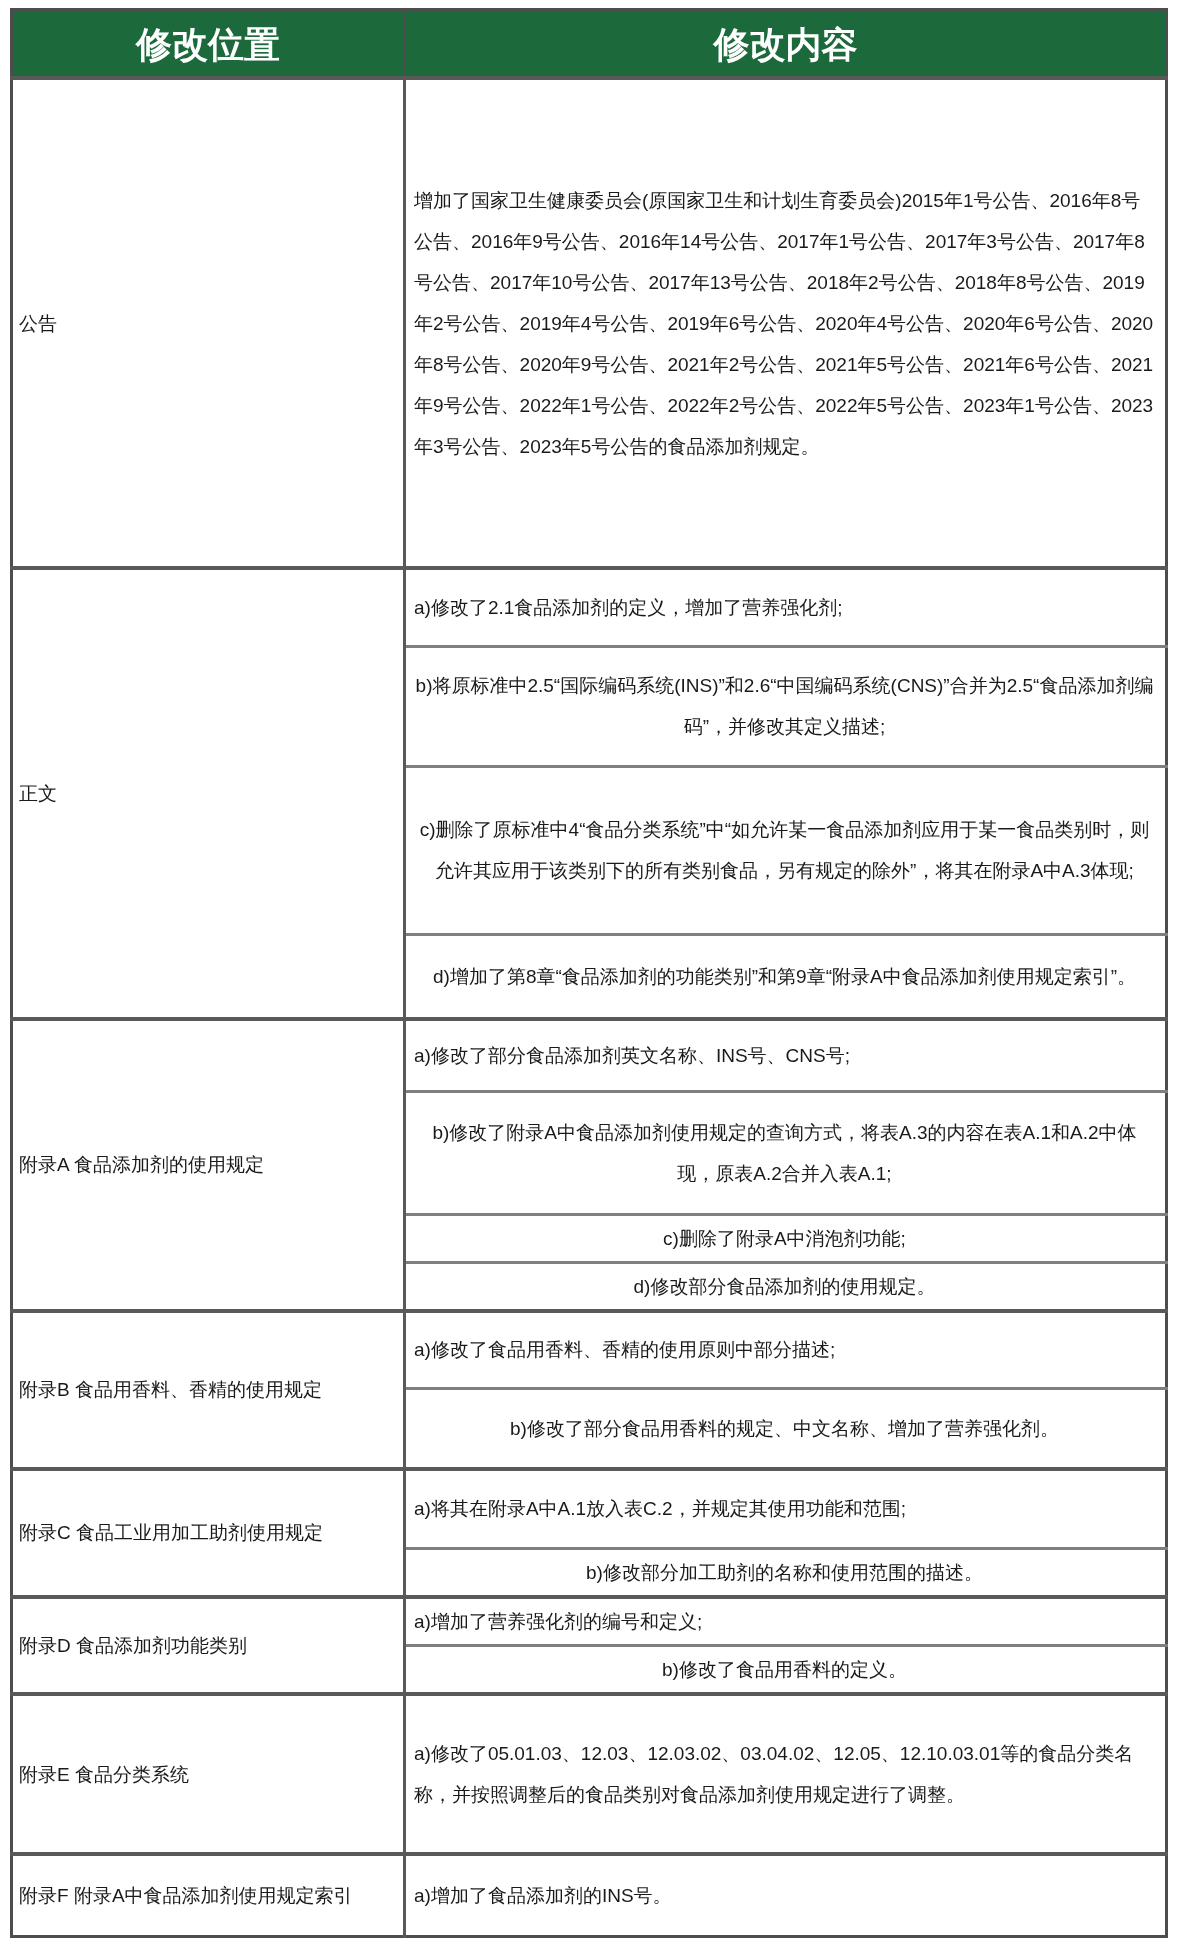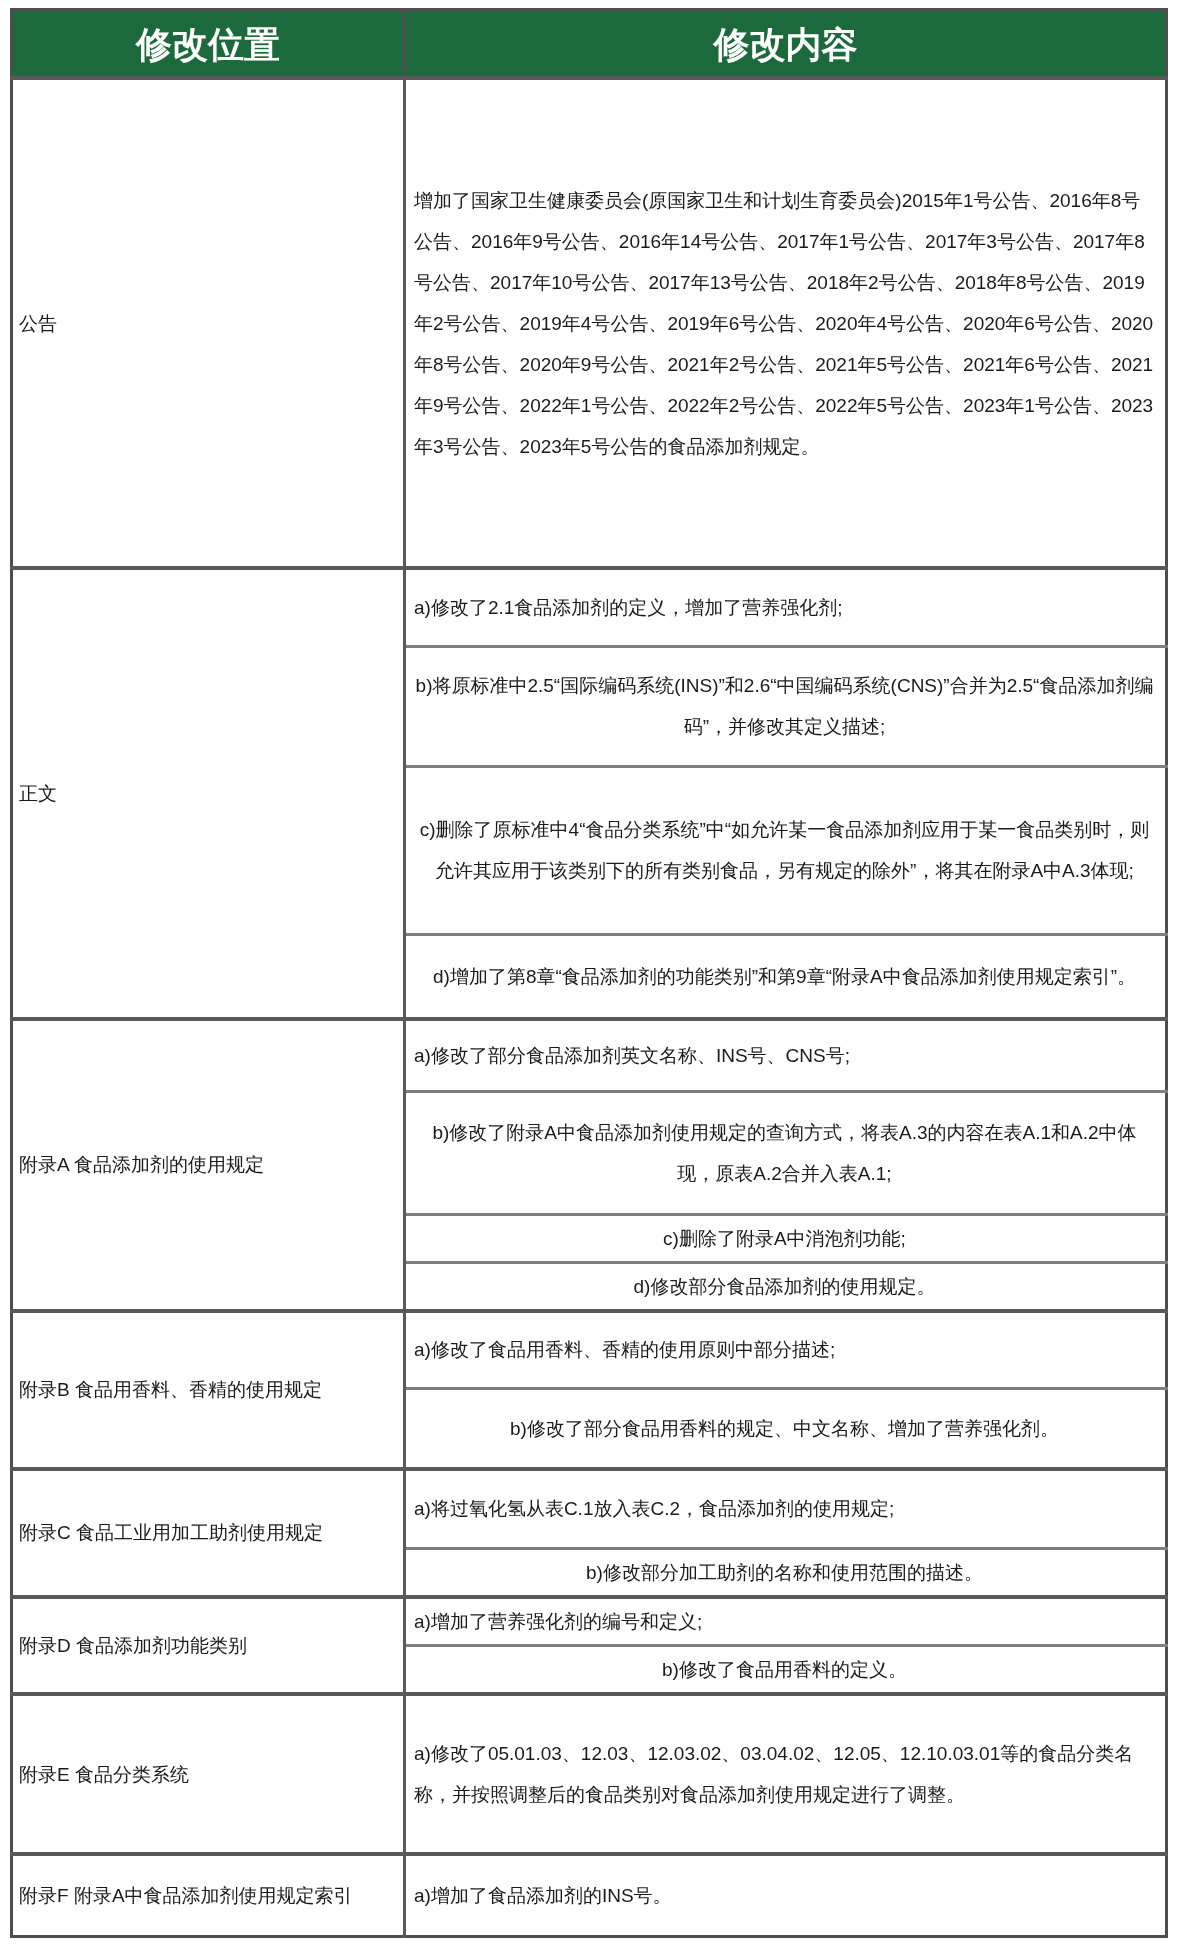--- a/index.html
+++ b/index.html
@@ -113,21 +113,21 @@
       <tr class="major" style="height:78px;">
         <td class="loc left-align" rowspan="2">附录B 食品用香料、香精的使用规定</td>
         <td class="content">a)修改了食品用香料、香精的使用原则中部分描述;</td>
       </tr>
       <tr class="sub" style="height:80px;">
         <td class="content">b)修改了部分食品用香料的规定、中文名称、增加了营养强化剂。</td>
       </tr>
 
       <tr class="major" style="height:80px;">
         <td class="loc left-align" rowspan="2">附录C 食品工业用加工助剂使用规定</td>
-        <td class="content">a)将过氧化氢从表C.1放入表C.2，食品添加剂的使用规定;</td>
+        <td class="content">a)将其在附录A中A.1放入表C.2，并规定其使用功能和范围;</td>
       </tr>
       <tr class="sub" style="height:38px;">
         <td class="content">b)修改部分加工助剂的名称和使用范围的描述。</td>
       </tr>
 
       <tr class="major" style="height:40px;">
         <td class="loc left-align" rowspan="2">附录D 食品添加剂功能类别</td>
         <td class="content">a)增加了营养强化剂的编号和定义;</td>
       </tr>
       <tr class="sub" style="height:39px;">

